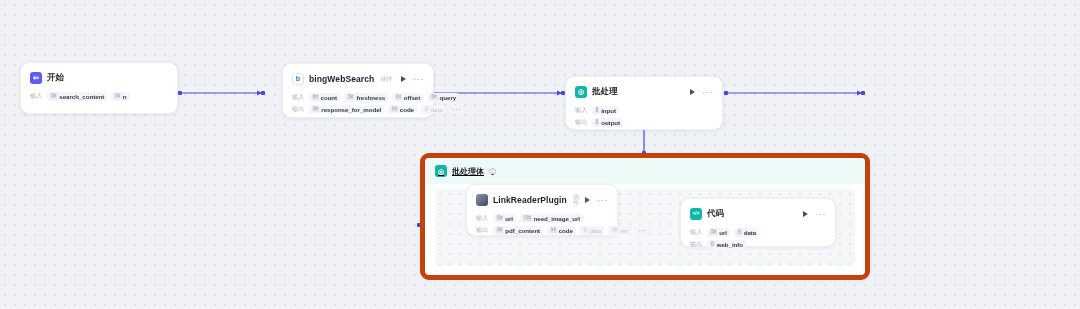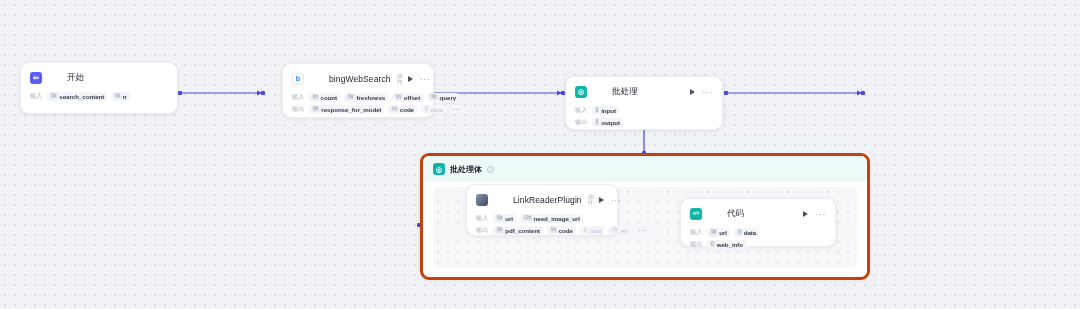--- a/index.html
+++ b/index.html
@@ -64,25 +64,24 @@
     overflow: hidden;
   }
   .node-icon.purple  { background: #5b5ef4; }
   .node-icon.indigo  { background: #4e5ae8; }
   .node-icon.teal    { background: #0fb6a8; }
   .node-icon.img     { background: linear-gradient(135deg,#8a94a6,#5d6b86 55%,#3e4a63); }
   .node-icon.bing    { background: #ffffff; border: 1px solid #e6e8ee; color:#1a86e0; }
 
   .node-title {
     font-size: 8.5px;
-    font-weight: normal;
+    font-weight: bold;
     color: #1c1f2b;
     letter-spacing: .1px;
     white-space: nowrap;
-    margin-left: 20px;
   }
 
   .badge-mini {
     font-size: 6px;
     color: #b4b8c4;
     margin-left: 1px;
     line-height: 1;
   }
 
   .head-actions {
@@ -178,24 +177,25 @@
   #node-end          { left: 865px; top: 63px;  width: 156px; height: 53px; }
   #node-linkreader   { left: 466px; top: 184px; width: 152px; height: 52px; }
   #node-code         { left: 680px; top: 198px; width: 156px; height: 49px; }
 
   
   #group-batchbody {
     position: absolute;
     left: 420px; top: 153px;
     width: 450px; height: 127px;
     background: #ffffff;
-    border: 3px solid #c2410c;
+    border: 5px solid #c2410c;
     border-radius: 9px;
     box-shadow: 0 1px 4px rgba(28, 31, 43, .06);
     overflow: hidden;
+    text-decoration: underline;
   }
   #group-batchbody .group-head {
     height: 26px;
     background: #eefaf8;
     display: flex;
     align-items: center;
     gap: 5px;
     padding: 0 10px;
   }
   #group-batchbody .group-title {

